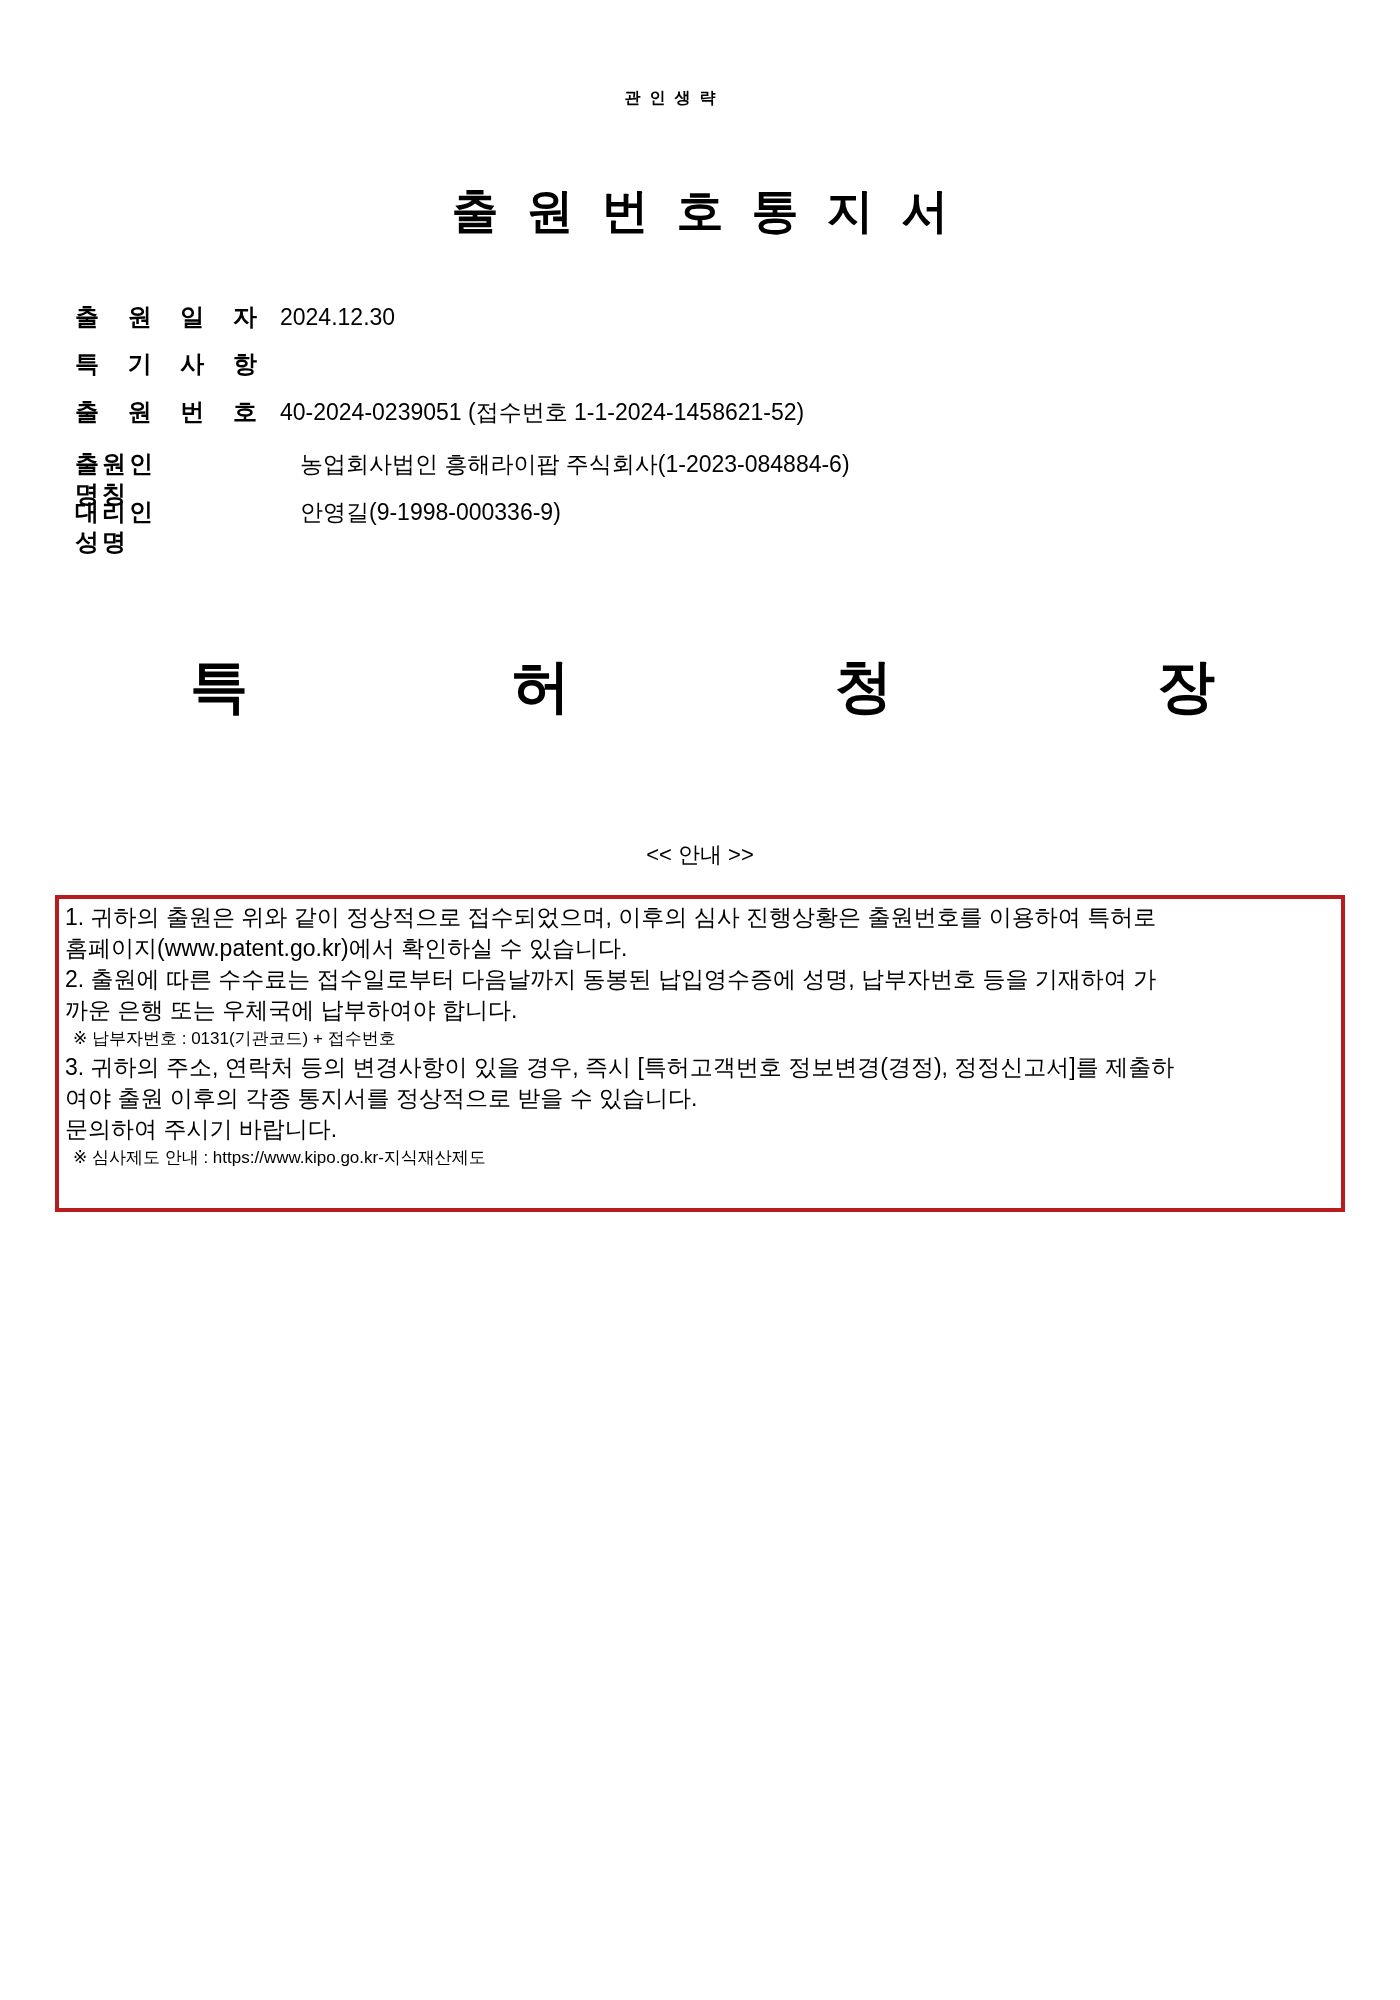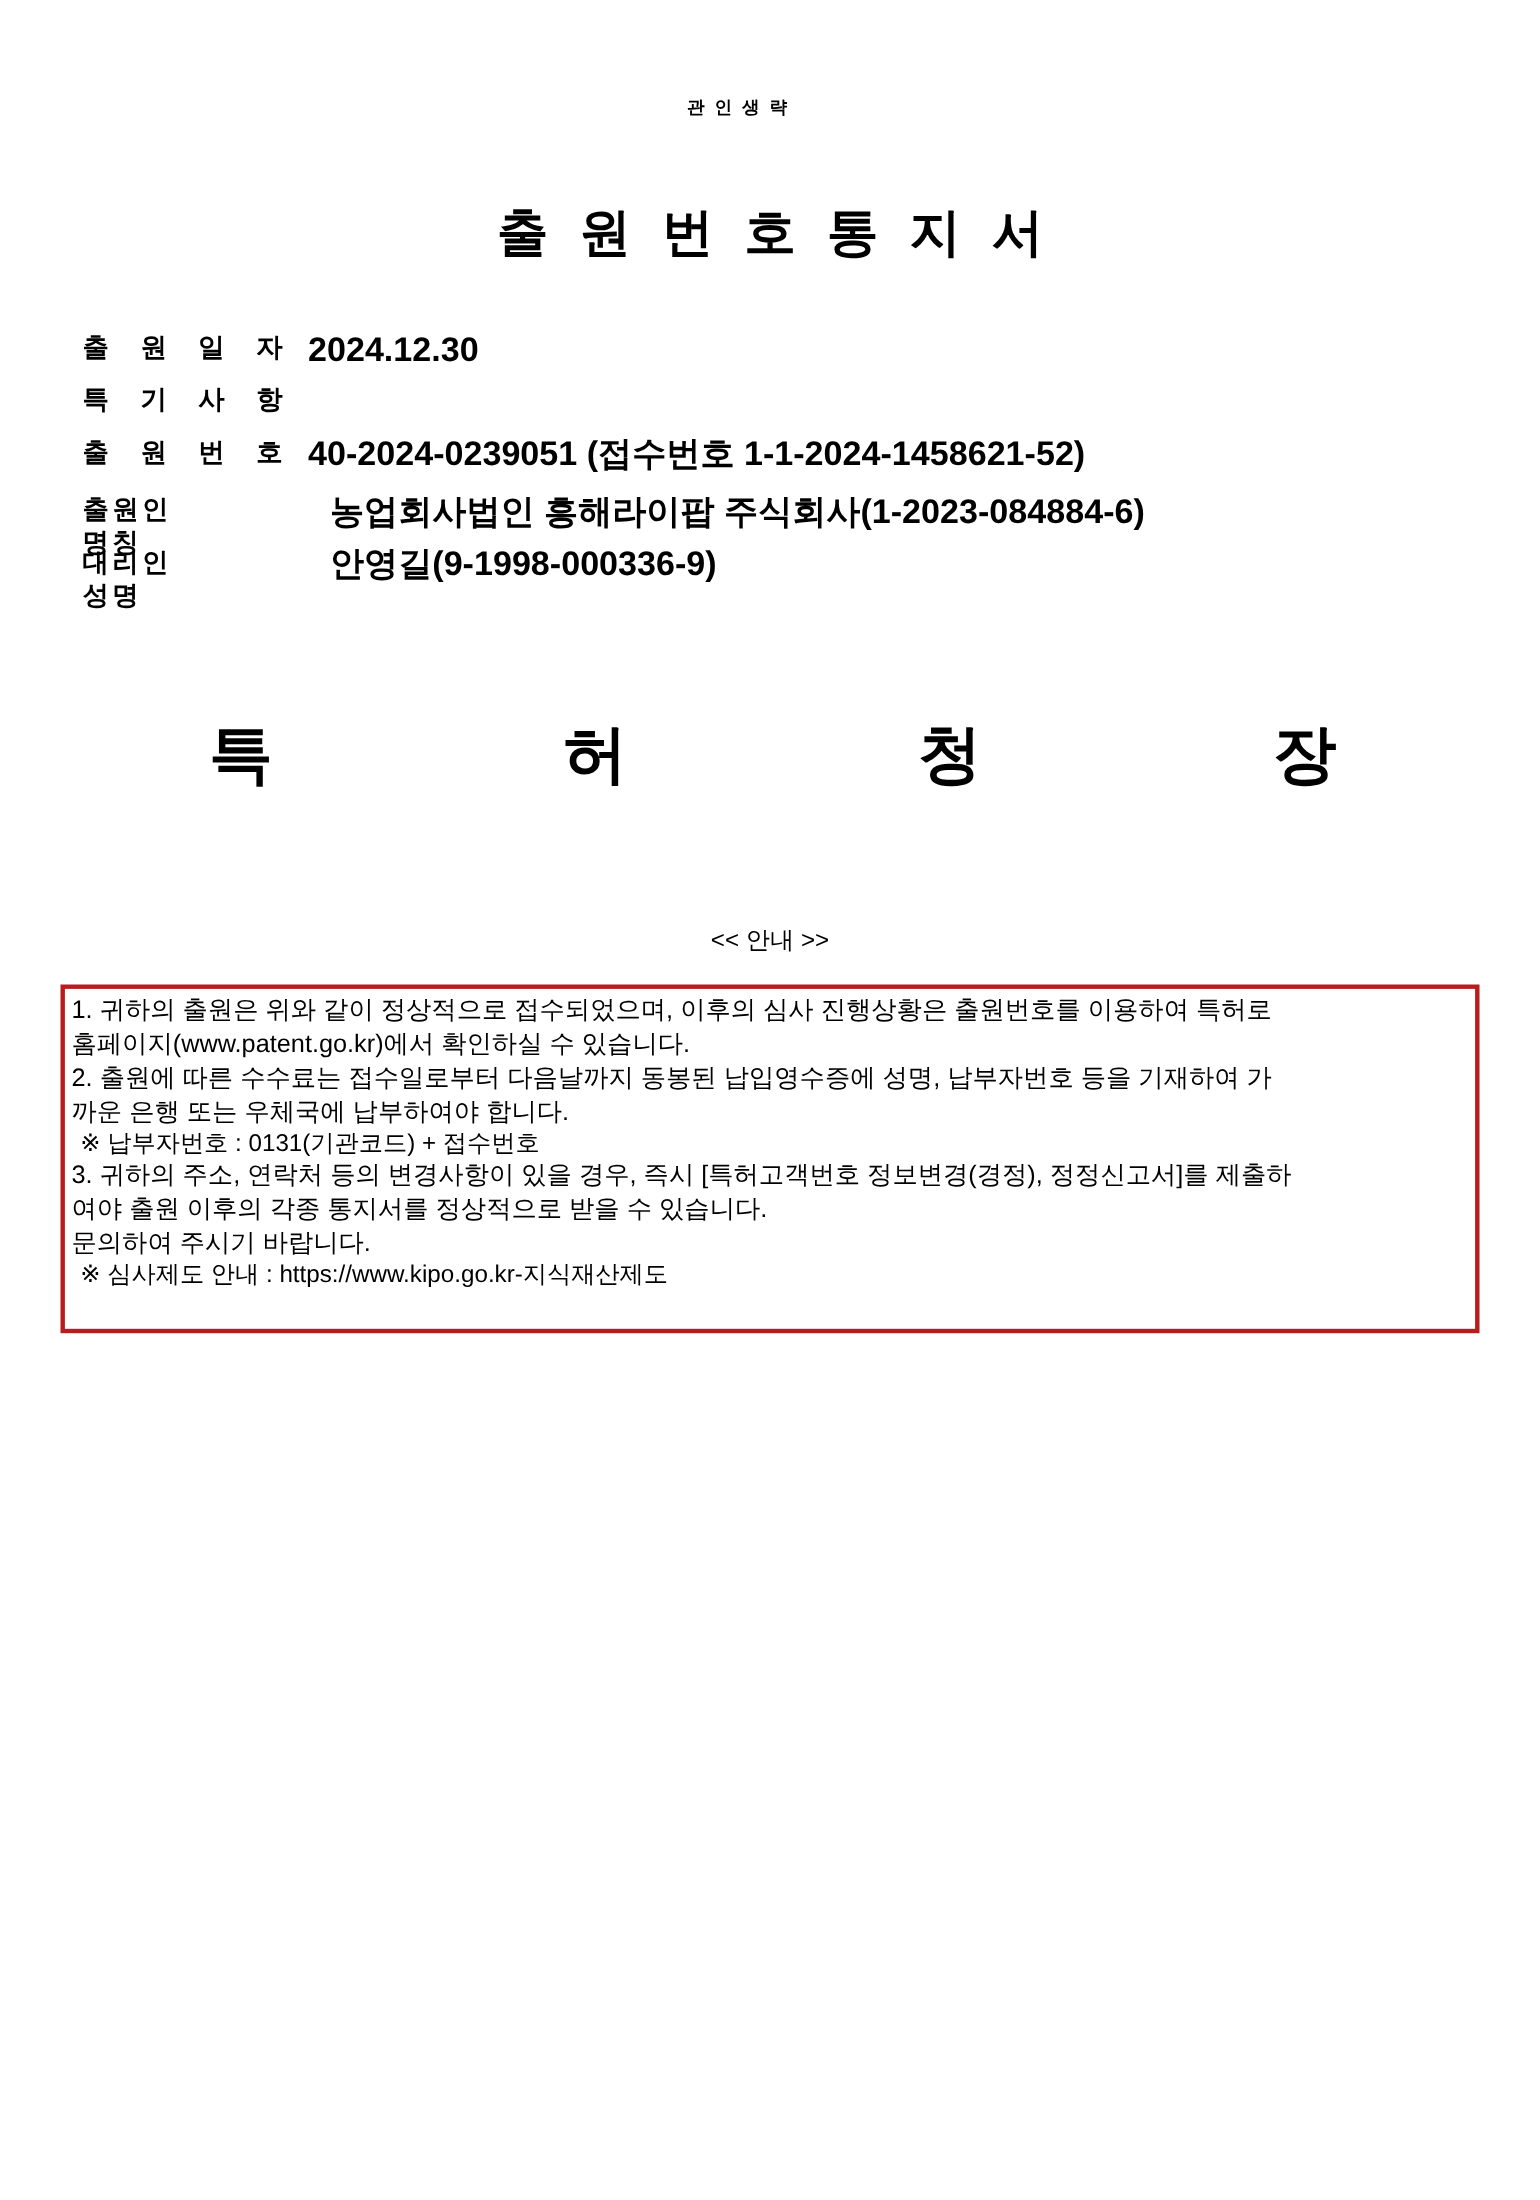--- a/index.html
+++ b/index.html
@@ -17,38 +17,38 @@
   }
   .fields{position:absolute;left:0;top:0;width:100%;}
   .field-row{position:absolute;left:75px;height:30px;display:flex;align-items:flex-start;}
   .field-row .lbl{
     display:flex;justify-content:space-between;width:185px;
     font-size:24px;font-weight:bold;line-height:30px;
   }
   .field-row.wide .lbl{width:205px;flex-direction:column;}
   .field-row .lbl span{letter-spacing:3px;}
   .field-row .val{
-    margin-left:20px;font-size:31px;line-height:31px;white-space:nowrap;font-weight:bold;
+    margin-left:20px;font-size:23px;line-height:31px;white-space:nowrap;font-weight:normal;
   }
   .commissioner{
     position:absolute;top:656px;left:190px;width:1025px;
     display:flex;justify-content:space-between;
     font-size:58px;font-weight:bold;line-height:1.05;
   }
   .notice-heading{
     position:absolute;top:840px;left:0;width:100%;text-align:center;
     font-size:22px;white-space:nowrap;
   }
   .notice-box{
     position:absolute;top:895px;left:55px;width:1290px;height:317px;
     border:4px solid #b91c1c;box-sizing:border-box;
     padding:3px 6px;display:flex;flex-direction:column;justify-content:flex-start;
   }
   .n-line{font-size:23px;line-height:31px;white-space:nowrap;overflow:visible;}
-  .n-line.small{font-size:22px;line-height:26px;padding-left:8px;}
+  .n-line.small{font-size:17px;line-height:26px;padding-left:8px;}
 </style>
 </head>
 <body>
 
 <div id="page">
 
   <div class="seal-note">관인생략</div>
 
   <div class="doc-title">출원번호통지서</div>
 

